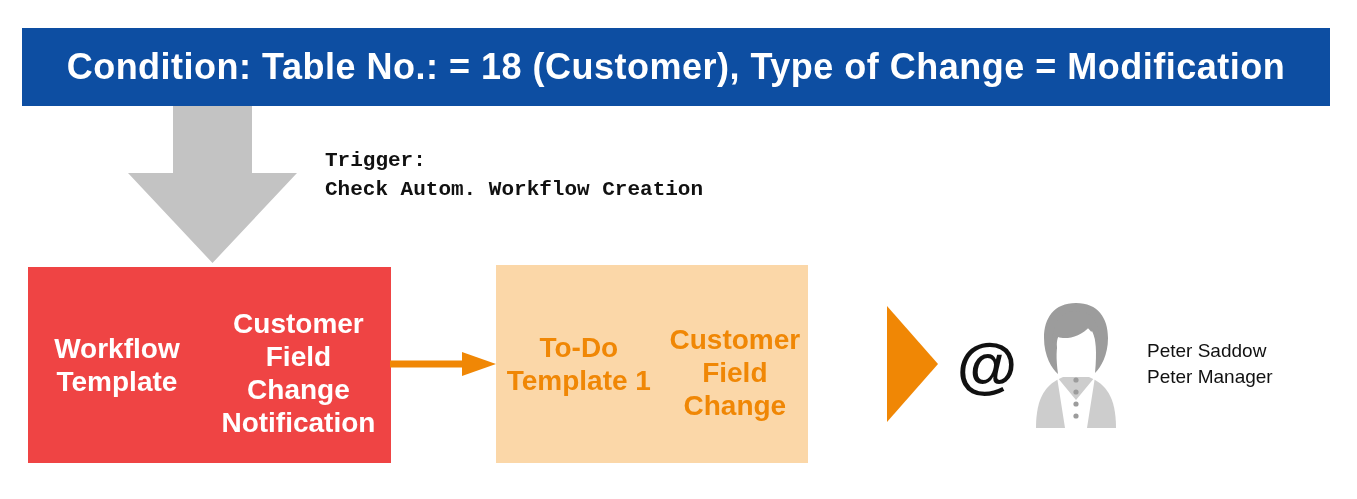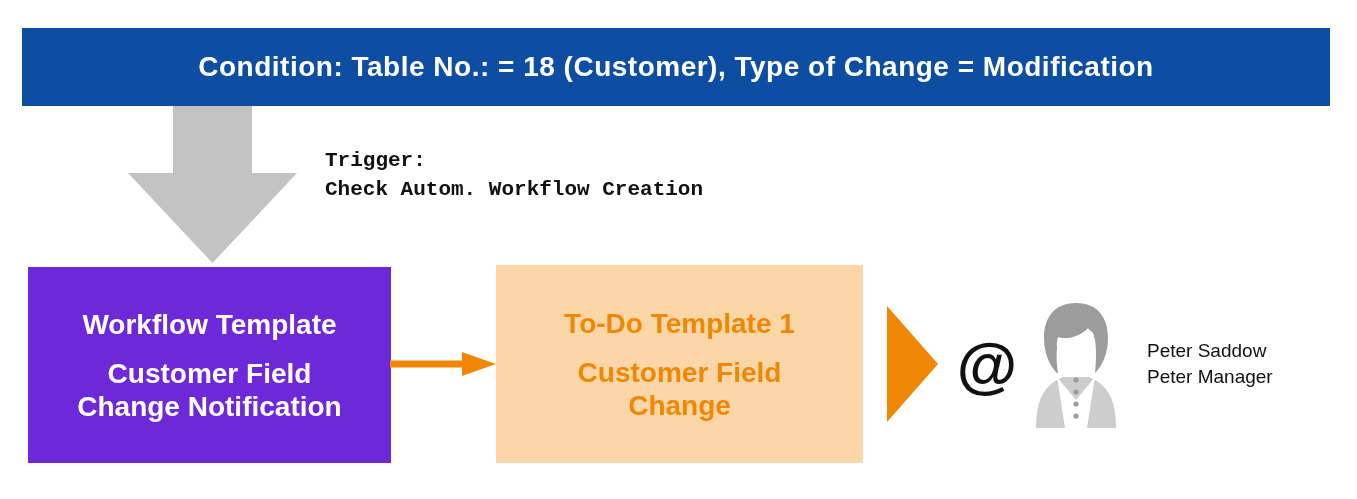--- a/index.html
+++ b/index.html
@@ -14,21 +14,21 @@
     overflow: hidden;
   }
 
   
   .banner {
     position: absolute;
     left: 22px; top: 28px;
     width: 1308px; height: 78px;
     background: #0d4ea2;
     color: #ffffff;
-    font-size: 28px;
+    font-size: 36px;
     font-weight: bold;
     letter-spacing: 0.5px;
     display: flex;
     align-items: center;
     justify-content: center;
     white-space: nowrap;
   }
 
   
   .down-arrow {
@@ -47,54 +47,54 @@
     color: #111111;
     white-space: nowrap;
     font-family: Liberation Mono, monospace;
   }
 
   
   .wf-box {
     position: absolute;
     left: 28px; top: 267px;
     width: 363px; height: 196px;
-    background: #6d28d9;
+    background: #ef4444;
     color: #ffffff;
     font-size: 28px;
     font-weight: bold;
     line-height: 33px;
     text-align: center;
     display: flex;
-    flex-direction: column;
+    flex-direction: row;
     align-items: center;
     justify-content: center;
   }
   .wf-box p, .todo-box p { margin: 0; }
   .wf-box p + p, .todo-box p + p { margin-top: 16px; }
 
   
   .connector {
     position: absolute;
     left: 390px; top: 350px;
     width: 106px; height: 28px;
   }
 
   
   .todo-box {
     position: absolute;
     left: 496px; top: 265px;
-    width: 367px; height: 198px;
+    width: 312px; height: 198px;
     background: #fbd7a8;
     color: #f08705;
     font-size: 28px;
     font-weight: bold;
     line-height: 33px;
     text-align: center;
     display: flex;
-    flex-direction: column;
+    flex-direction: row;
     align-items: center;
     justify-content: center;
   }
 
   
   .big-triangle {
     position: absolute;
     left: 887px; top: 306px;
     width: 51px; height: 116px;
   }

